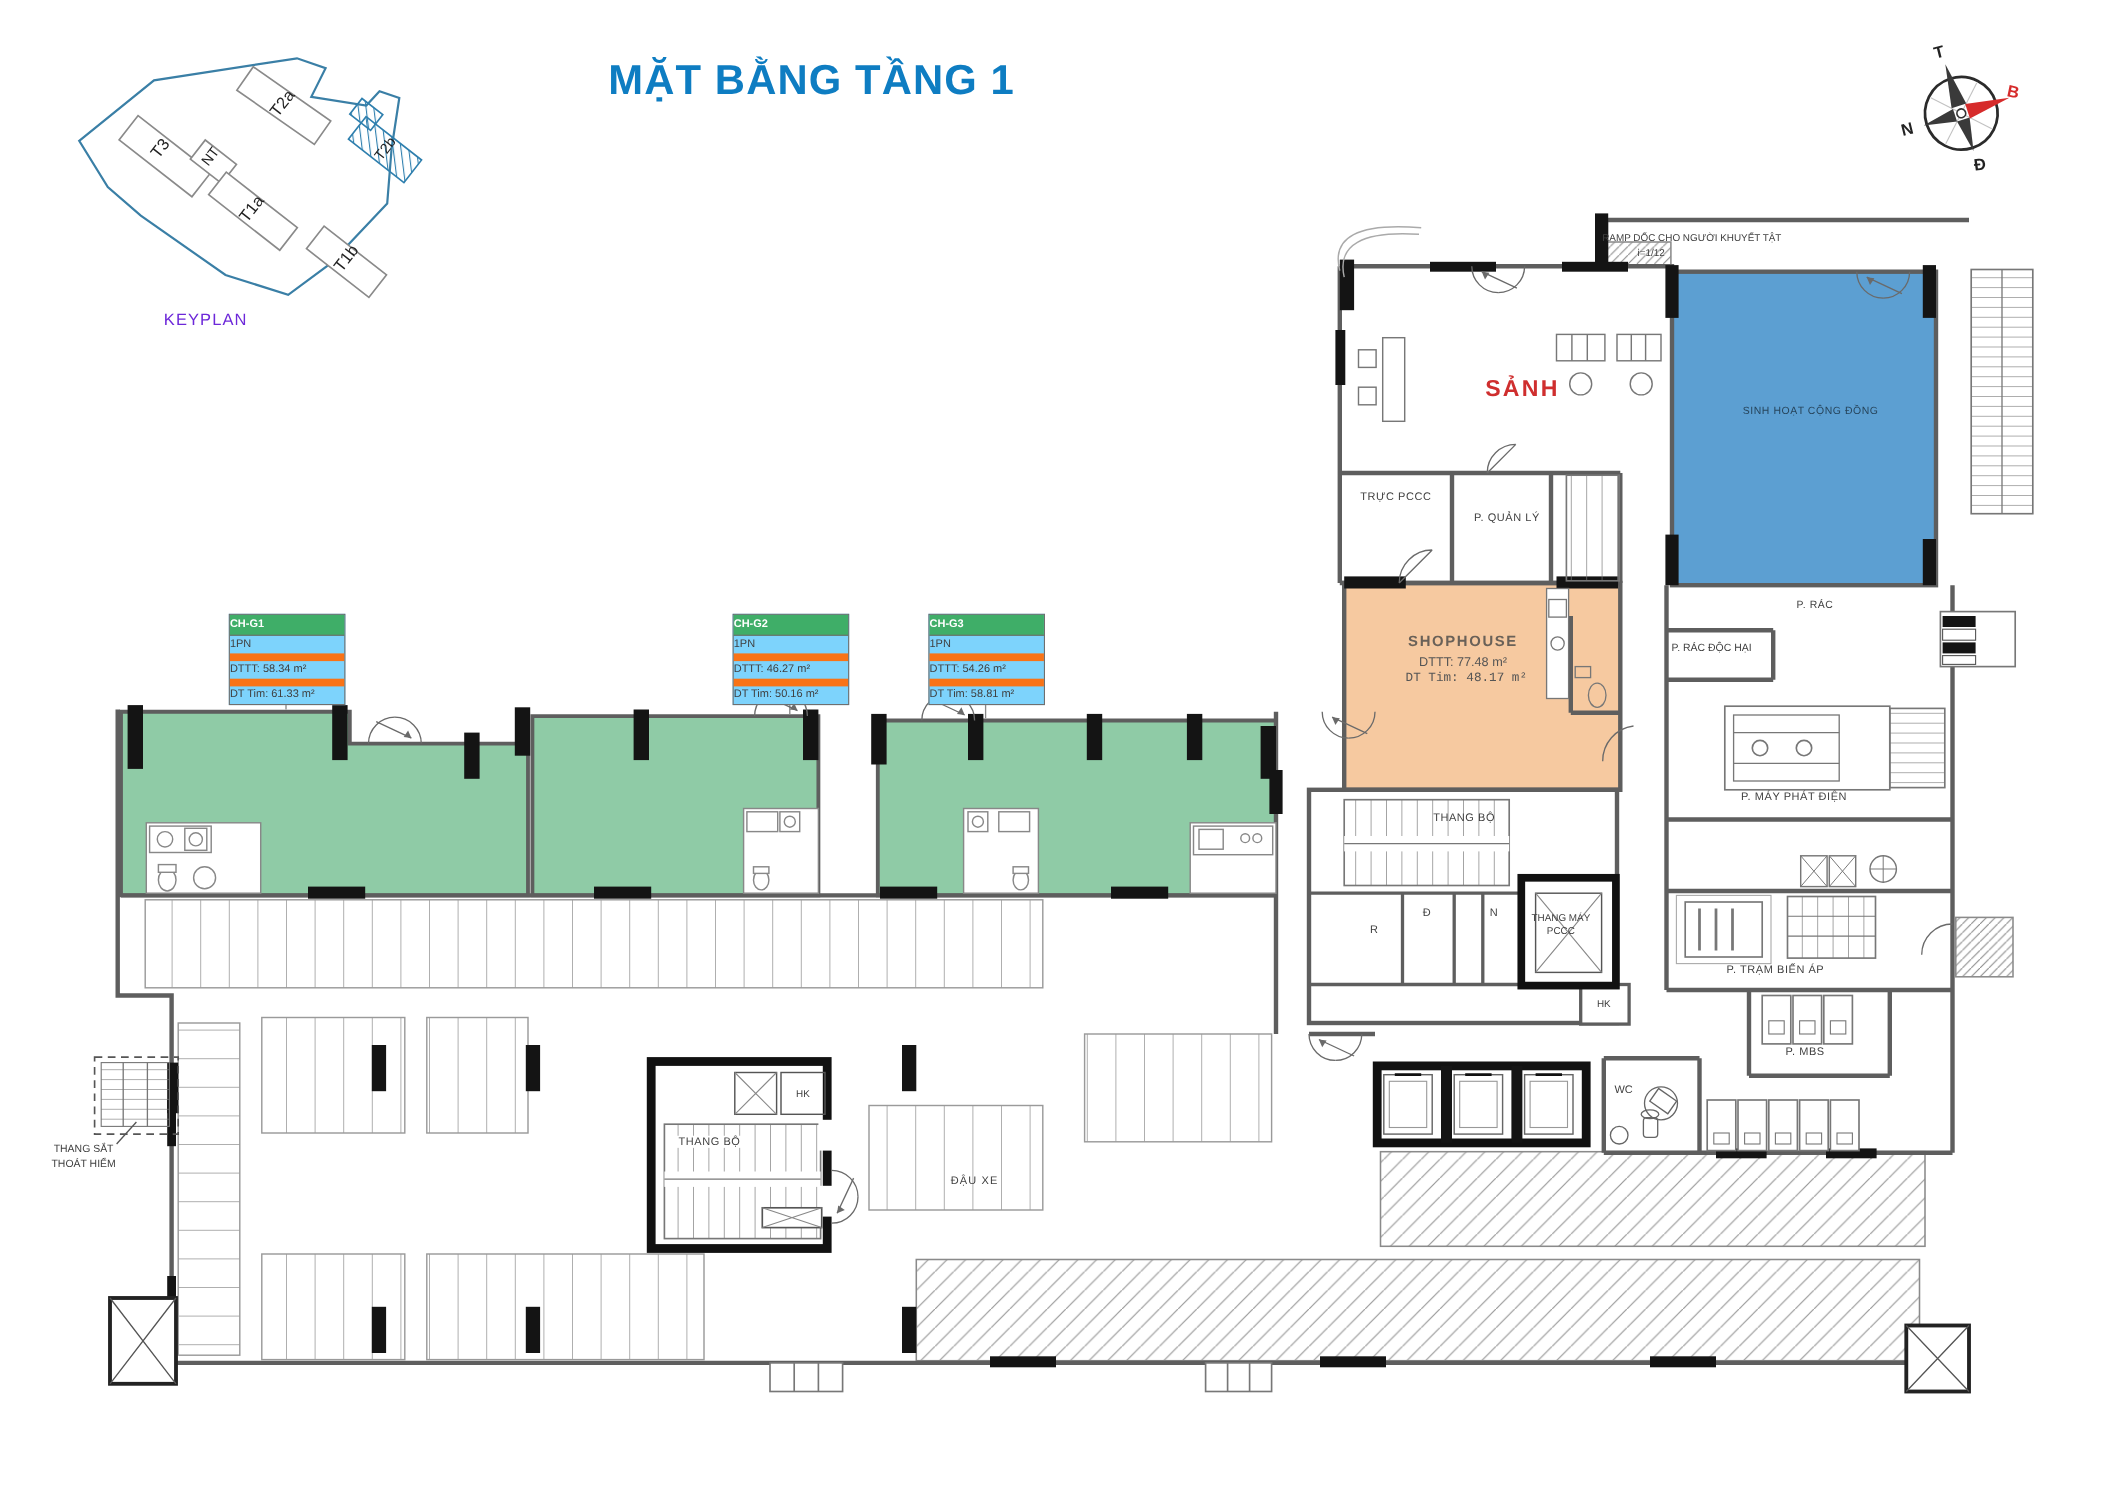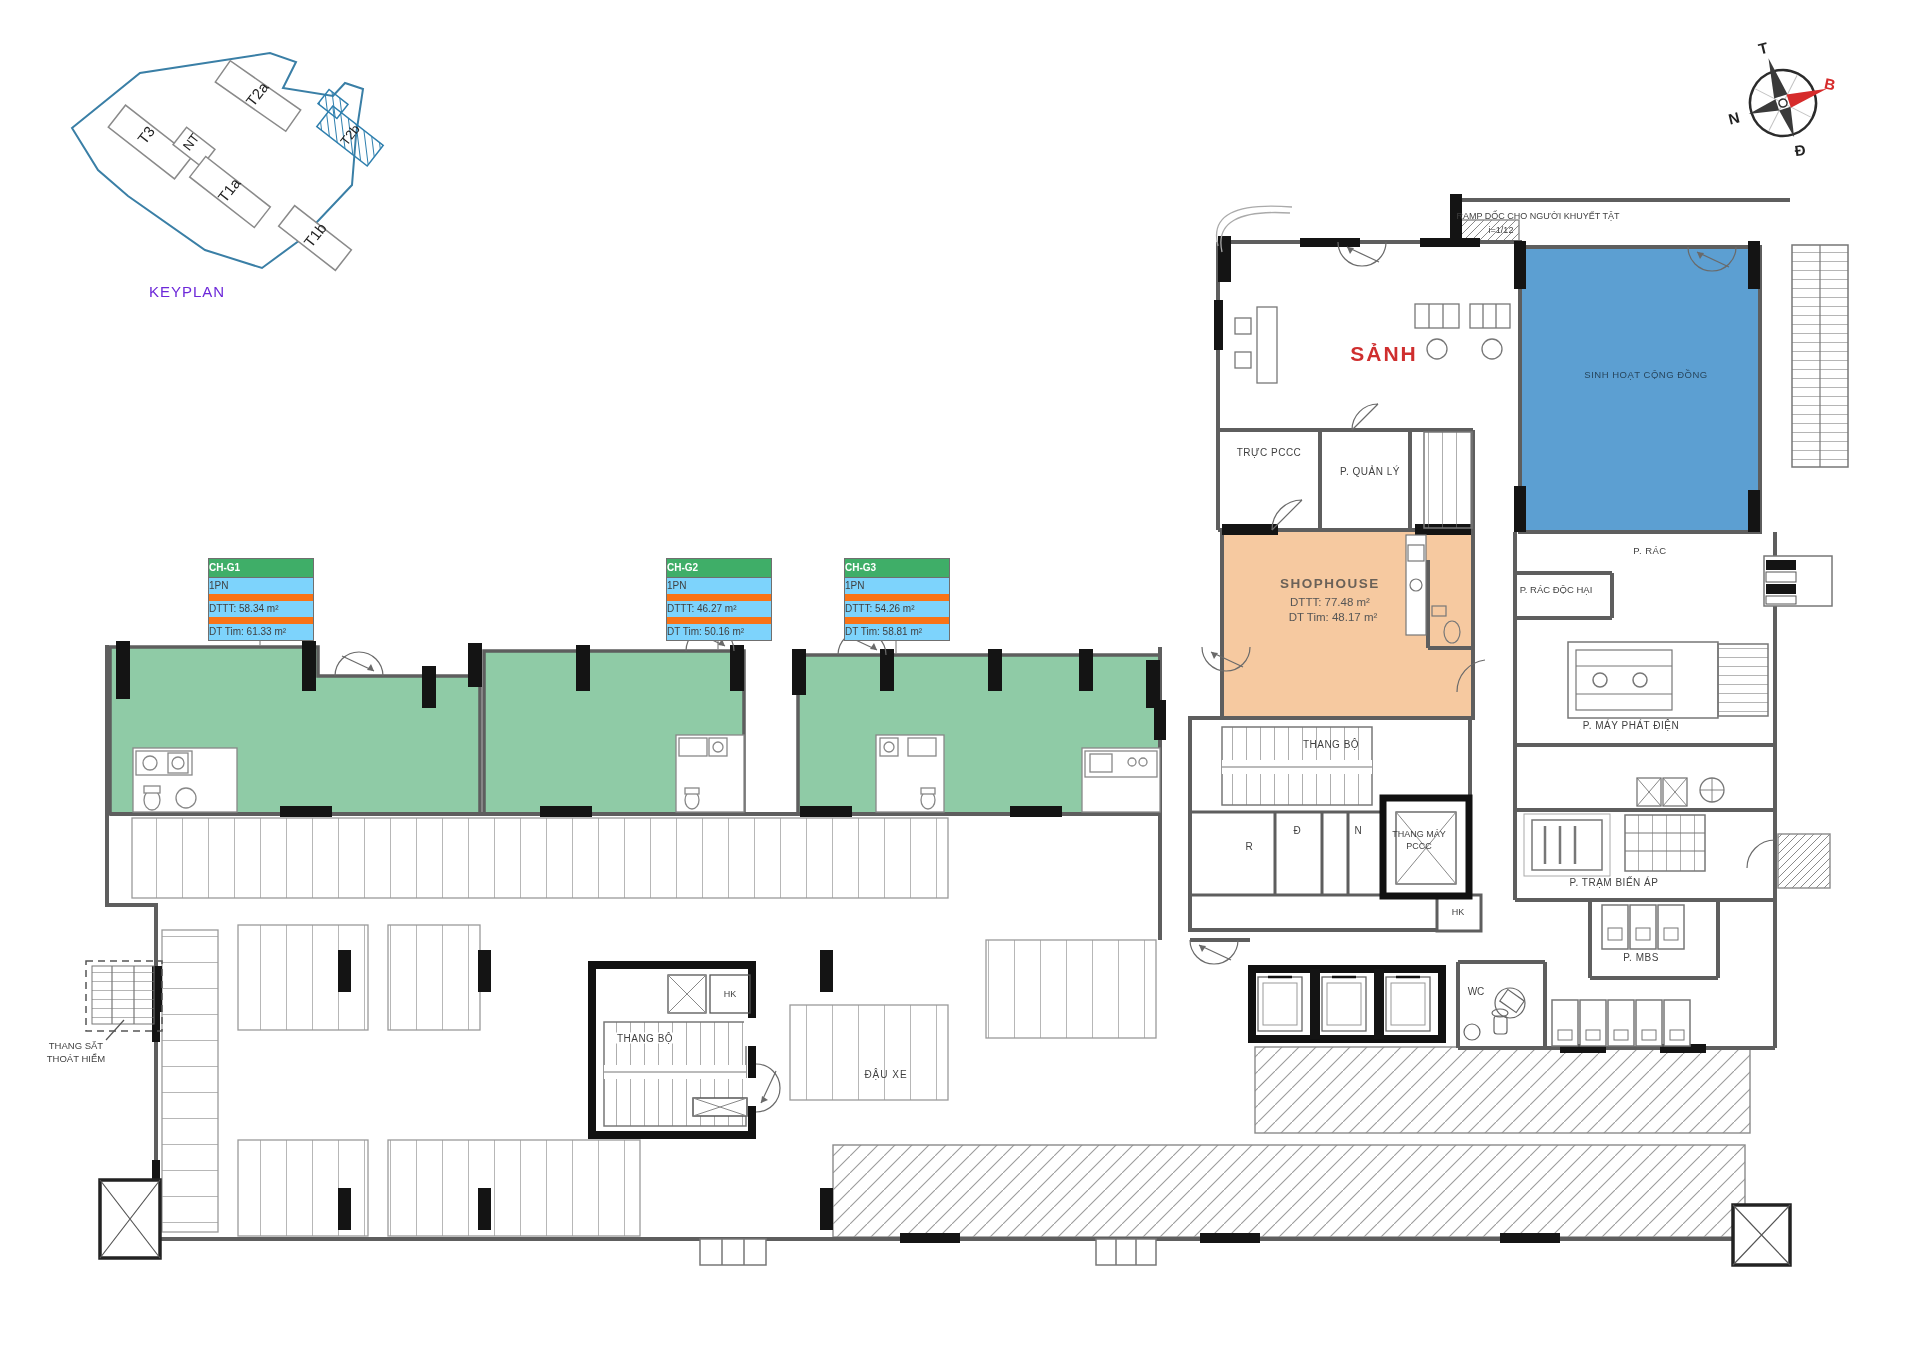--- a/index.html
+++ b/index.html
@@ -372,20 +372,21 @@
     <use href="#dd" transform="translate(1738,247) rotate(180)"></use>
     <use href="#dd" transform="translate(1252,647) rotate(180)"></use>
     <use href="#dd" transform="translate(1240,940) rotate(180)"></use>
     <use href="#dd" transform="translate(756,1062) rotate(90)"></use>
     <path d="M1272,530 A30,30 0 0 1 1302,500 M1272,530 L1302,500" fill="none" stroke="#6a6a6a" stroke-width="1.2"></path>
     <path d="M1352,430 A26,26 0 0 1 1378,404 M1352,430 L1378,404" fill="none" stroke="#6a6a6a" stroke-width="1.2"></path>
     <path d="M1775,840 A28,28 0 0 0 1747,868" fill="none" stroke="#6a6a6a" stroke-width="1.2"></path>
   </g>
 </svg>
 
+<div class="title">MẶT BẰNG TẦNG 1</div>
 
 
 <div class="lbl rot kp-lbl" style="left:146px;top:135px;font-size:15px;">T3</div>
 <div class="lbl rot kp-lbl" style="left:191px;top:142px;">NT</div>
 <div class="lbl rot kp-lbl" style="left:257px;top:94px;font-size:15px;">T2a</div>
 <div class="lbl rot kp-lbl" style="left:229px;top:190px;font-size:15px;">T1a</div>
 <div class="lbl rot kp-lbl" style="left:315px;top:235px;font-size:15px;">T1b</div>
 <div class="lbl rot kp-lbl" style="left:350px;top:135px;">T2b</div>
 <div class="lbl" style="left:187px;top:291px;font-size:15px;color:#6d28d9;letter-spacing:1px;">KEYPLAN</div>
 
@@ -414,21 +415,21 @@
 </div>
 
 <div class="lbl red" style="left:1384px;top:354px;font-size:21px;font-weight:bold;letter-spacing:2px;">SẢNH</div>
 <div class="lbl" style="left:1646px;top:374px;font-size:9.5px;color:#27455c;letter-spacing:0.5px;">SINH HOẠT CỘNG ĐỒNG</div>
 <div class="lbl" style="left:1538px;top:216px;font-size:9px;">RAMP DỐC CHO NGƯỜI KHUYẾT TẬT</div>
 <div class="lbl" style="left:1501px;top:230px;font-size:9px;">i=1/12</div>
 <div class="lbl" style="left:1269px;top:452px;font-size:10px;letter-spacing:0.5px;">TRỰC PCCC</div>
 <div class="lbl" style="left:1370px;top:471px;font-size:10px;letter-spacing:0.5px;">P. QUẢN LÝ</div>
 <div class="lbl" style="left:1330px;top:583px;font-size:13.5px;font-weight:bold;letter-spacing:1.5px;color:#6a6158;">SHOPHOUSE</div>
 <div class="lbl" style="left:1330px;top:602px;font-size:11.5px;color:#555;">DTTT: 77.48 m²</div>
-<div class="lbl" style="left:1333px;top:617px;font-size:11.5px;color:#555;">DT Tim: 48.17 m²</div>
+<div class="lbl" style="left:1333px;top:617px;font-size:11.5px;color:#555;font-family:Liberation Mono, monospace;">DT Tim: 48.17 m²</div>
 <div class="lbl" style="left:1650px;top:550px;font-size:9.5px;letter-spacing:0.5px;">P. RÁC</div>
 <div class="lbl" style="left:1556px;top:589px;font-size:9.5px;">P. RÁC ĐỘC HẠI</div>
 <div class="lbl" style="left:1631px;top:725px;font-size:10px;letter-spacing:0.5px;">P. MÁY PHÁT ĐIỆN</div>
 <div class="lbl" style="left:1614px;top:882px;font-size:10px;letter-spacing:0.5px;">P. TRẠM BIẾN ÁP</div>
 <div class="lbl" style="left:1641px;top:957px;font-size:10px;letter-spacing:0.5px;">P. MBS</div>
 <div class="lbl" style="left:1331px;top:744px;font-size:10px;letter-spacing:0.5px;">THANG BỘ</div>
 <div class="lbl c" style="left:1419px;top:841px;font-size:9px;line-height:1.3;">
   <div>THANG MÁY</div>
   <div>PCCC</div>
 </div>

